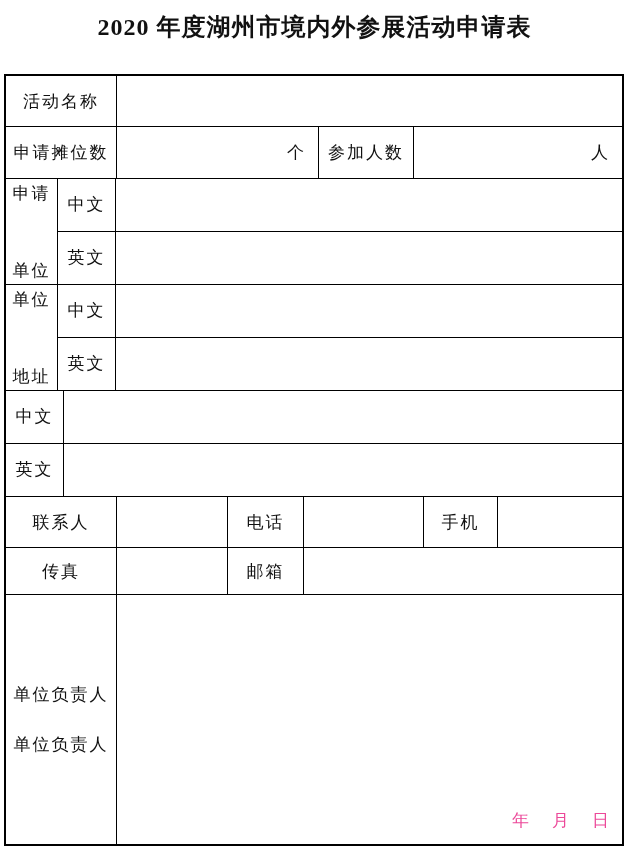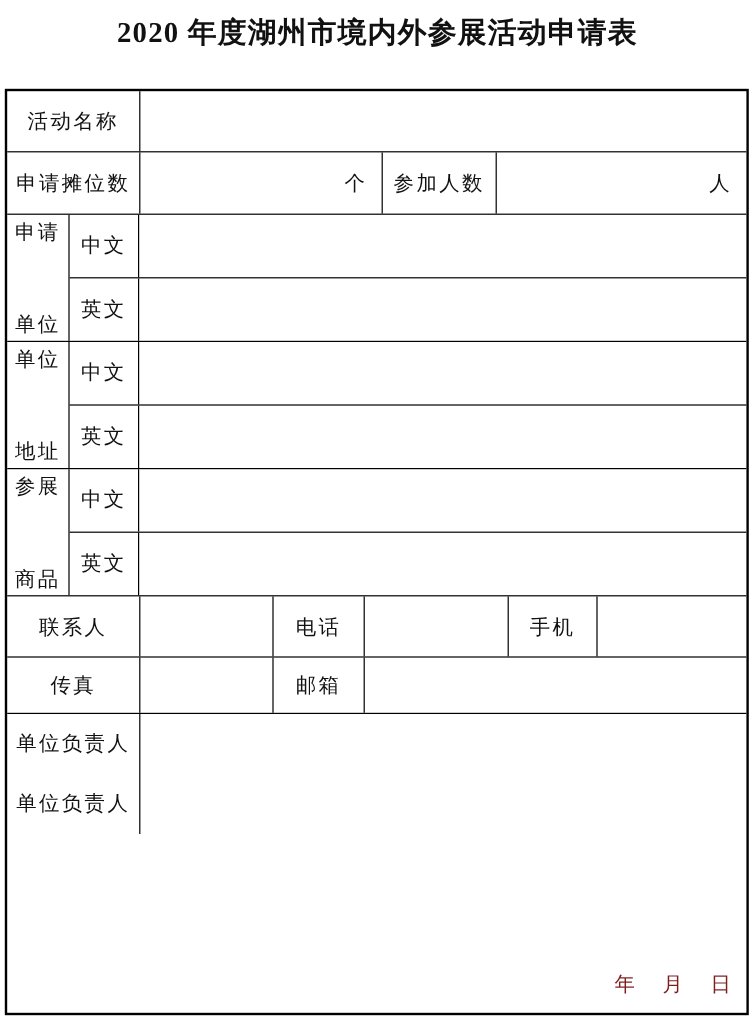--- a/index.html
+++ b/index.html
@@ -19,21 +19,21 @@
     color:#111111;
   }
   .form-table {
     position:absolute; left:4px; top:74px;
     width:616px;
     border:2px solid #000000;
     display:flex; flex-direction:column;
     box-sizing:content-box;
   }
   .row { display:flex; flex-direction:row; border-bottom:1px solid #000000; box-sizing:border-box; }
-  .row:last-child { border-bottom:none;flex-direction:column; }
+  .row:last-child { border-bottom:none; }
   .cell {
     box-sizing:border-box;
     border-right:1px solid #000000;
     display:flex; align-items:center; justify-content:center;
     font-size:17px;
     color:#111111;
   }
   .cell:last-child { border-right:none; }
   .label { letter-spacing:2px; }
   .fill { justify-content:flex-start; padding-left:8px; }
@@ -60,21 +60,21 @@
   
   .subcol { display:flex; flex-direction:column; flex:1 1 auto; }
   .subrow { display:flex; flex-direction:row; border-bottom:1px solid #000000; box-sizing:border-box; }
   .subrow:last-child { border-bottom:none; }
   .two-line { flex-direction:column; line-height:53px; }
   .sign-label { flex-direction:column; line-height:50px; }
   .sign-area { position:relative; justify-content:flex-start; align-items:flex-start; }
   .date-line {
     position:absolute; right:10px; bottom:12px;
     font-size:17px; letter-spacing:3px;
-    color:#7f1d1d; white-space:pre;
+    color:#ec4899; white-space:pre;
   }
 </style>
 </head>
 <body>
 
 <div class="page">
 
   <div class="doc-title">2020 年度湖州市境内外参展活动申请表</div>
 
   <div class="form-table">
@@ -125,24 +125,20 @@
           <div class="cell fill grow"></div>
         </div>
         <div class="subrow h-sub">
           <div class="cell label w-groupB">英文</div>
           <div class="cell fill grow"></div>
         </div>
       </div>
     </div>
 
     <div class="row h-group">
-      <div class="cell label two-line w-groupA">
-        <span>参展</span>
-        <span>商品</span>
-      </div>
       <div class="subcol">
         <div class="subrow h-sub">
           <div class="cell label w-groupB">中文</div>
           <div class="cell fill grow"></div>
         </div>
         <div class="subrow h-sub">
           <div class="cell label w-groupB">英文</div>
           <div class="cell fill grow"></div>
         </div>
       </div>

